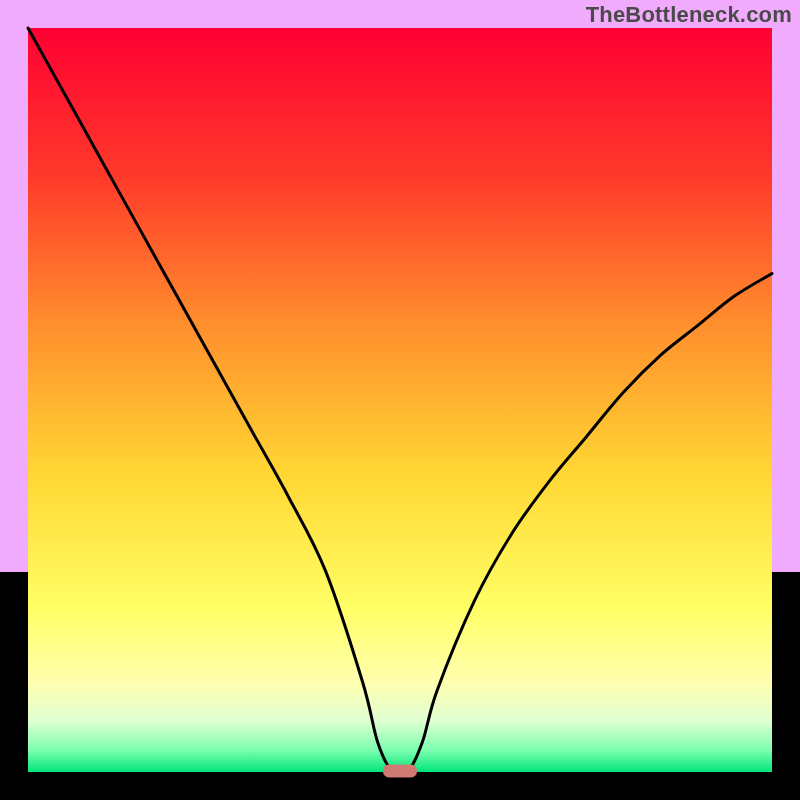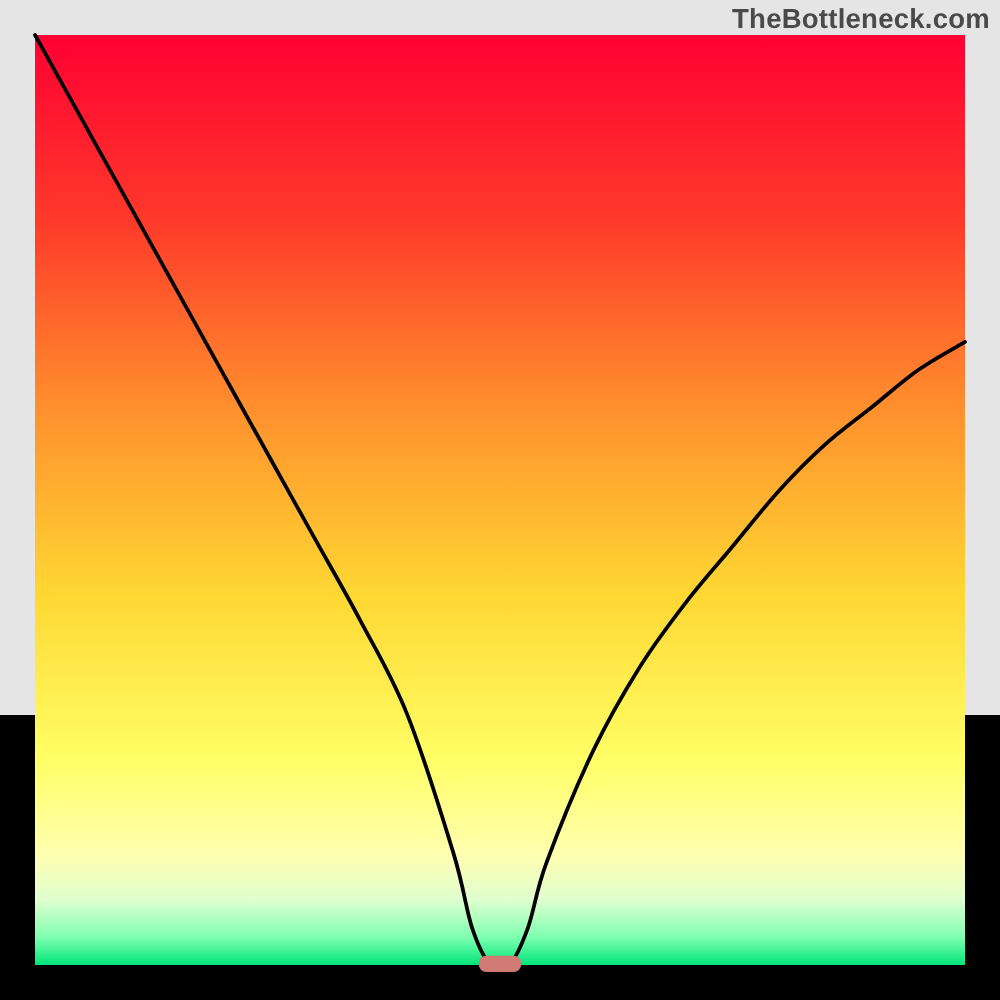--- a/index.html
+++ b/index.html
@@ -8,21 +8,21 @@
     width: 800px;
     height: 800px;
     overflow: hidden;
     background: #000;
     font-family: Arial, Helvetica, sans-serif;
   }
   .frame {
     position: relative;
     width: 800px;
     height: 572px;
-    background: #e5e5e5;
+    background: #f0abfc;
   }
   .watermark {
     position: absolute;
     top: 2px;
     right: 8px;
     color: #4a4a4a;
     font-size: 22px;
     font-weight: 600;
     letter-spacing: 0.2px;
     z-index: 10;

